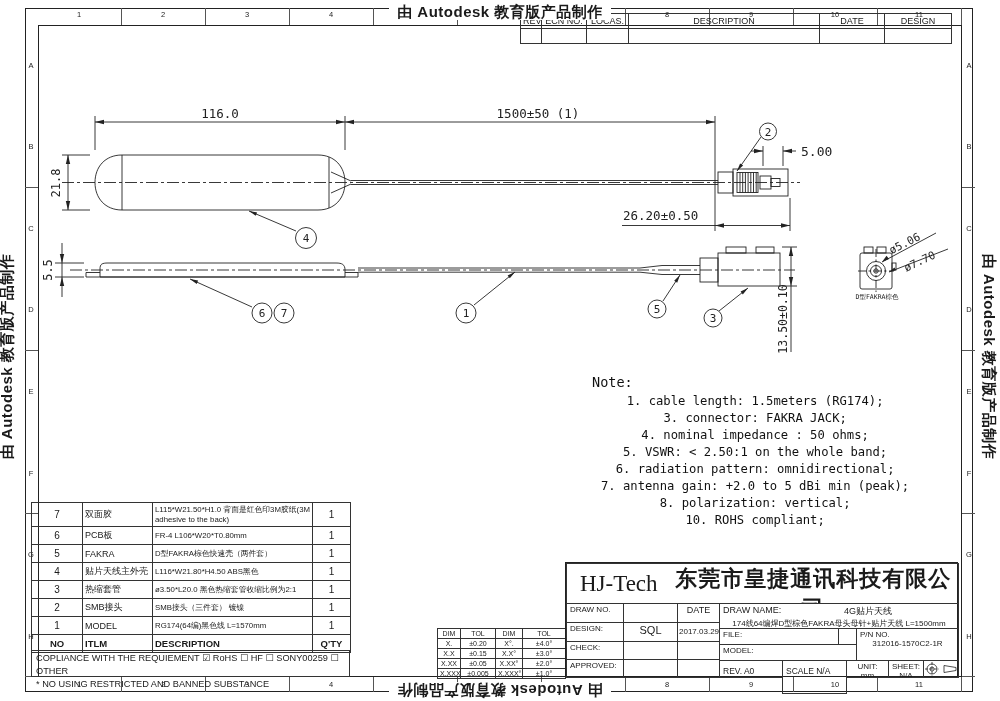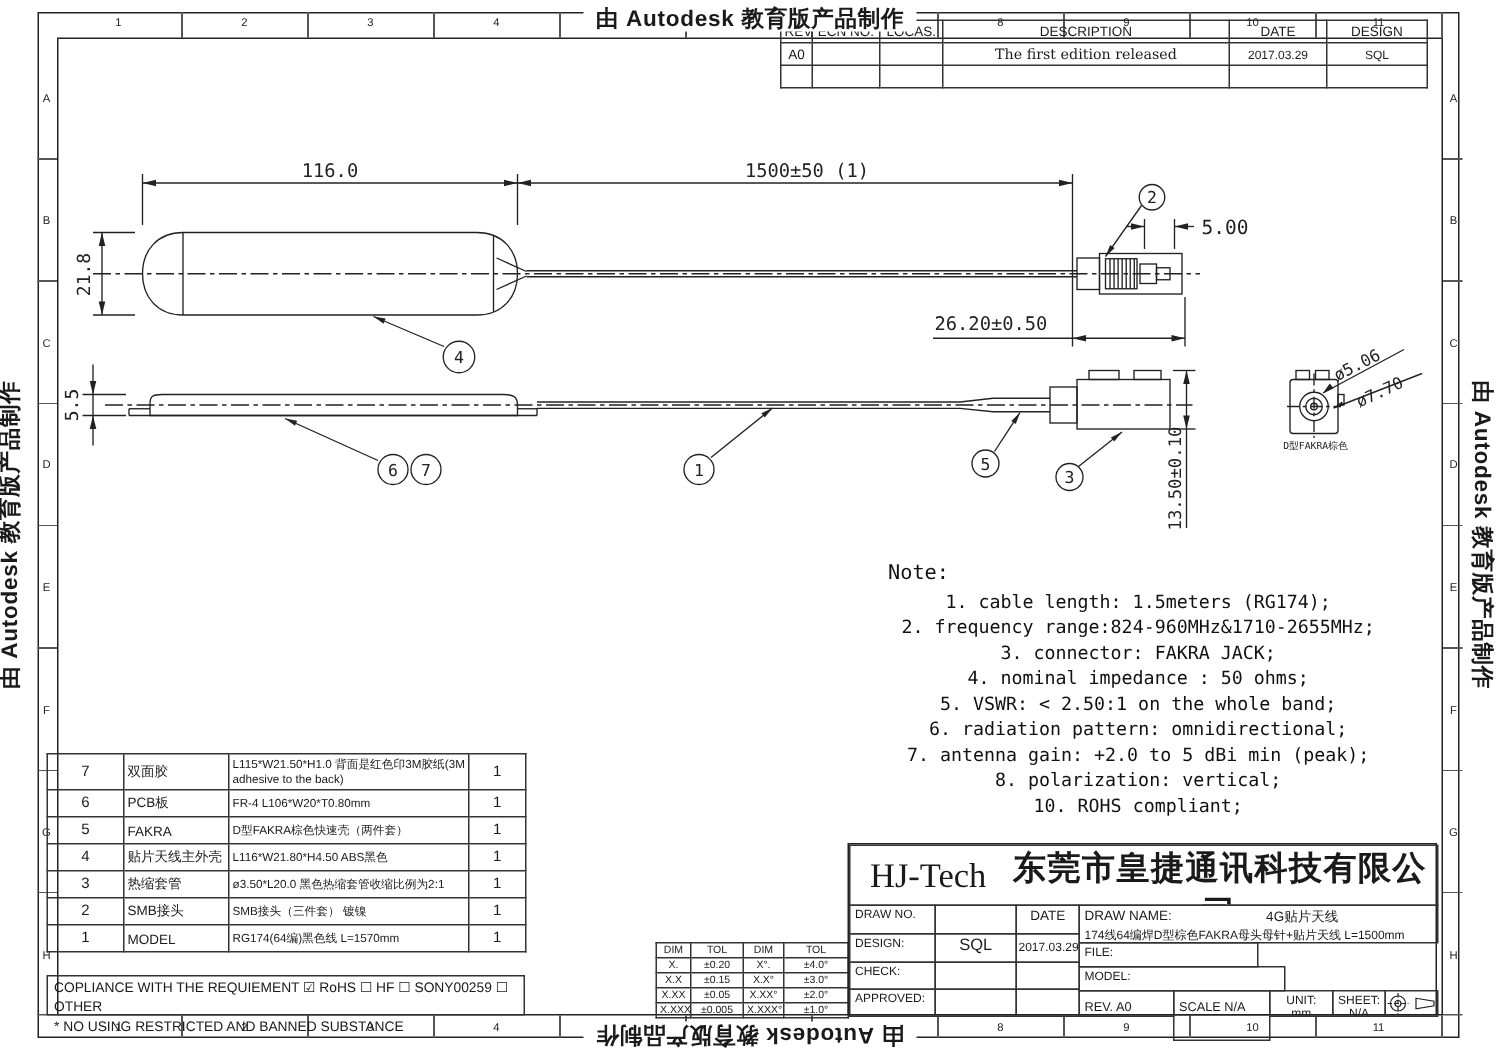--- a/index.html
+++ b/index.html
@@ -110,28 +110,20 @@
     <tbody>
         <tr>
       <td>REV.</td>
       <td>ECN NO.</td>
       <td>LOCAS.</td>
       <td>DESCRIPTION</td>
       <td>DATE</td>
       <td>DESIGN</td>
     </tr>
     <tr>
-      <td>A0</td>
-      <td></td>
-      <td></td>
-      <td class="rev-desc">The first edition released</td>
-      <td style="font-size:8px">2017.03.29</td>
-      <td style="font-size:8px">SQL</td>
-    </tr>
-    <tr>
           <td></td>
           <td></td>
           <td></td>
           <td></td>
           <td></td>
           <td></td>
         </tr>
   </tbody>
     </table>
 
@@ -288,21 +280,20 @@
       <text x="284" y="317">7</text>
       <text x="466" y="317">1</text>
       <text x="657" y="313">5</text>
       <text x="713" y="322">3</text>
     </g>
   </svg>
 
   <div class="abs notes" style="left:592px;top:374px">
     <div class="notes-title">Note:</div>
     <div class="note-line">1. cable length: 1.5meters (RG174);</div>
-    <div class="note-line">2. frequency range:824-960MHz&amp;1710-2655MHz;</div>
     <div class="note-line">3. connector: FAKRA JACK;</div>
     <div class="note-line">4. nominal impedance : 50 ohms;</div>
     <div class="note-line">5. VSWR: &lt; 2.50:1 on the whole band;</div>
     <div class="note-line">6. radiation pattern: omnidirectional;</div>
     <div class="note-line">7. antenna gain: +2.0 to 5 dBi min (peak);</div>
     <div class="note-line">8. polarization: vertical;</div>
     <div class="note-line">10. ROHS compliant;</div>
   </div>
 
   <table class="grid parts abs" style="left:31px;top:502px;width:319px">
@@ -347,20 +338,26 @@
       <td class="no">2</td>
       <td class="item">SMB接头</td>
       <td class="desc">SMB接头（三件套） 镀镍</td>
       <td class="qty">1</td>
     </tr>
     <tr>
       <td class="no">1</td>
       <td class="item">MODEL</td>
       <td class="desc">RG174(64编)黑色线 L=1570mm</td>
       <td class="qty">1</td>
+    </tr>
+    <tr style="height:15px">
+      <td class="no hdr">NO</td>
+      <td class="hdr">ITLM</td>
+      <td class="hdr">DESCRIPTION</td>
+      <td class="qty hdr">Q'TY</td>
     </tr>
   </tbody>
     </table>
   <div class="abs comp-box" style="left:31px;top:650px;width:319px;height:27px">
     <div>COPLIANCE WITH THE REQUIEMENT ☑ RoHS ☐ HF ☐ SONY00259 ☐ OTHER</div>
     <div>* NO USING RESTRICTED AND BANNED SUBSTANCE</div>
   </div>
 
   <table class="grid tol abs" style="left:437px;top:628px;width:128px">
     <colgroup>
@@ -420,24 +417,28 @@
     <div class="cell" style="left:57px;top:78px;width:55px;height:19px"></div>
     <div class="cell" style="left:111px;top:78px;width:43px;height:19px"></div>
     <div class="cell" style="left:0;top:96px;width:58px;height:19px">APPROVED:</div>
     <div class="cell" style="left:57px;top:96px;width:55px;height:19px"></div>
     <div class="cell" style="left:111px;top:96px;width:43px;height:19px"></div>
     <div class="cell" style="left:153px;top:40px;width:240px;height:26px;font-size:9px">
       <div style="display:flex">
           <span>DRAW NAME:</span>
         <span style="flex:1;text-align:center">4G贴片天线</span>
         </div>
-      <div style="font-size:8px;">174线64编焊D型棕色FAKRA母头母针+贴片天线 L=1500mm</div>
+      <div style="font-size:8px;text-align:center">174线64编焊D型棕色FAKRA母头母针+贴片天线 L=1500mm</div>
     </div>
     <div class="cell" style="left:153px;top:65px;width:120px;height:17px">FILE:</div>
     <div class="cell" style="left:153px;top:81px;width:138px;height:17px">MODEL:</div>
+    <div class="cell" style="left:290px;top:65px;width:103px;height:33px">
+      <div>P/N NO.</div>
+      <div style="text-align:center;font-size:8px">312016-1570C2-1R</div>
+    </div>
     <div class="cell" style="left:153px;top:97px;width:64px;height:18px;font-size:8.5px;padding-top:5px">REV. A0</div>
     <div class="cell" style="left:216px;top:97px;width:65px;height:34px;font-size:8.5px;padding-top:5px">SCALE N/A</div>
     <div class="cell" style="left:280px;top:97px;width:43px;height:18px;text-align:center">
       <div>UNIT:</div>
       <div>mm</div>
     </div>
     <div class="cell" style="left:322px;top:97px;width:36px;height:18px;text-align:center">
       <div>SHEET:</div>
       <div>N/A</div>
     </div>

